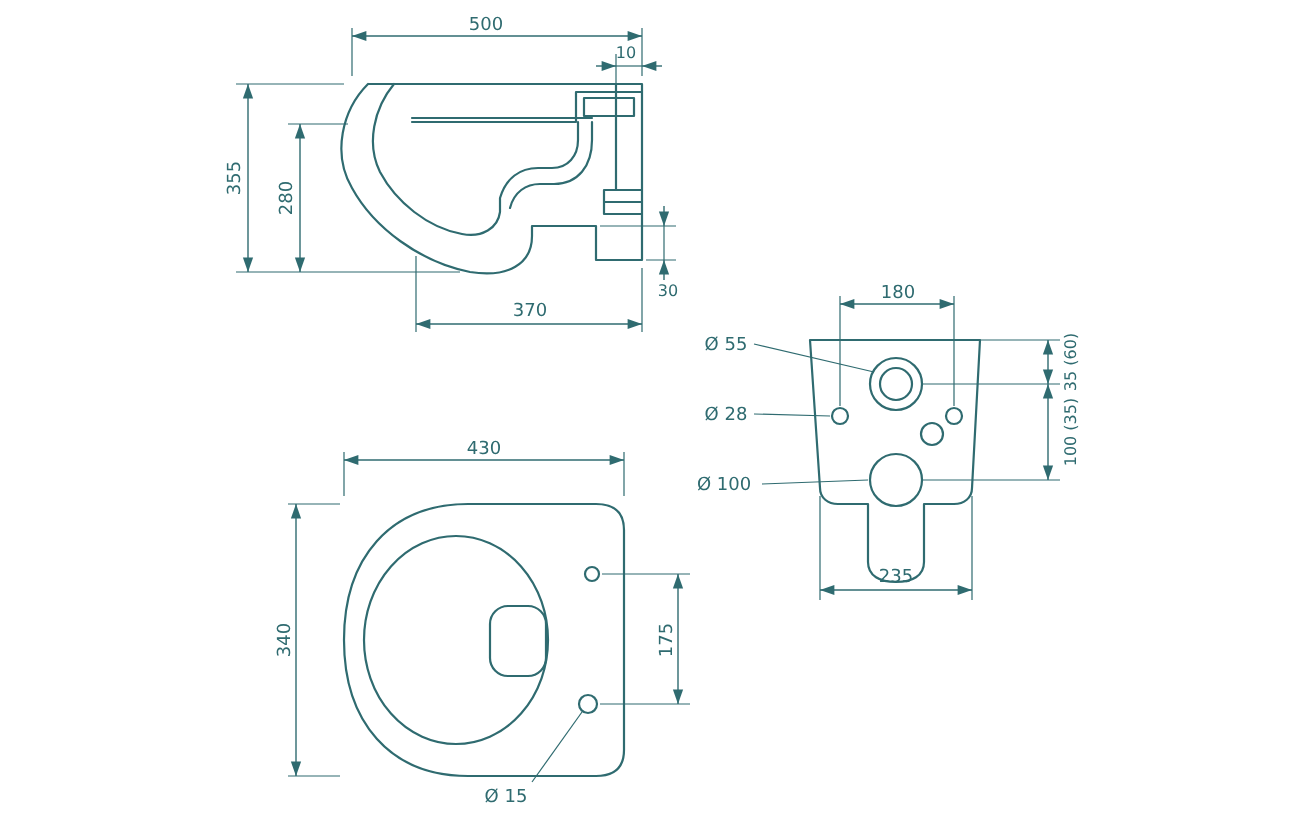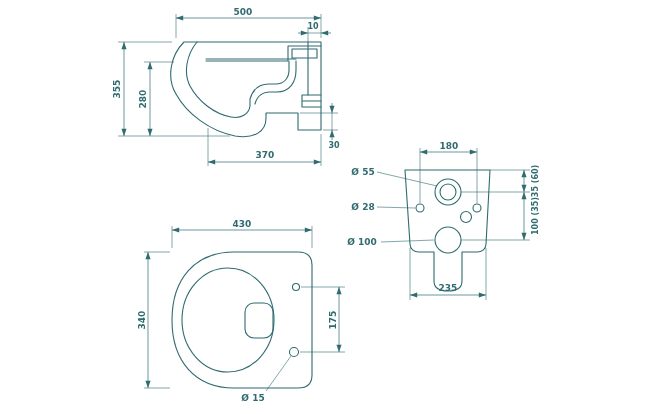--- a/index.html
+++ b/index.html
@@ -2,21 +2,21 @@
 <html style="--ink: #2f6b70;"><head>
 <meta charset="utf-8">
 <style>
   :root { --ink: #2f6b70; }
   html, body {
     margin: 0; padding: 0;
     background: #ffffff;
     width: 645px; height: 414px;
     font-family: "DejaVu Sans", sans-serif;
   }
-  .canvas { width: 645px; height: 414px; font-weight: bold; }
+  .canvas { width: 645px; height: 414px; }
   svg text {
     fill: var(--ink);
     font-family: "DejaVu Sans", sans-serif;
     font-size: 9px;
   }
   svg text.small { font-size: 8px; }
   .ln   { stroke: var(--ink); stroke-width: 1.1; fill: none; stroke-linecap: round; stroke-linejoin: round; }
   .thin { stroke: var(--ink); stroke-width: 0.6; fill: none; }
   .dim  { stroke: var(--ink); stroke-width: 0.7; fill: none; }
   .arrline { stroke: var(--ink); stroke-width: 0.7; fill: none; }

